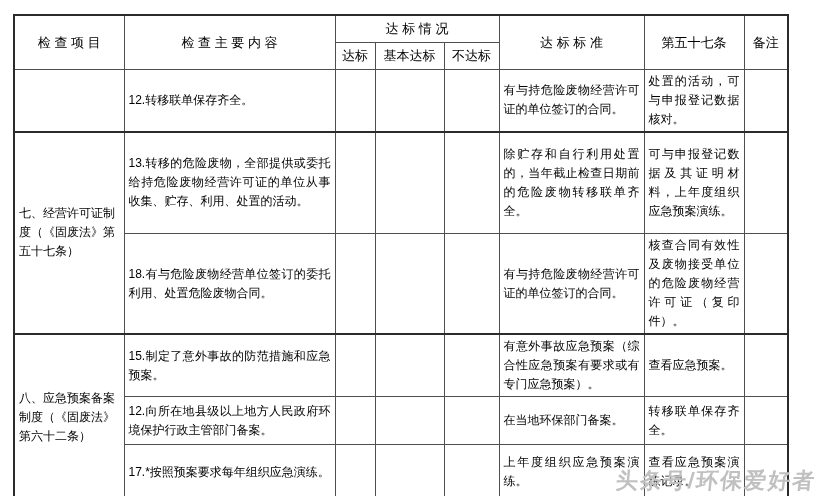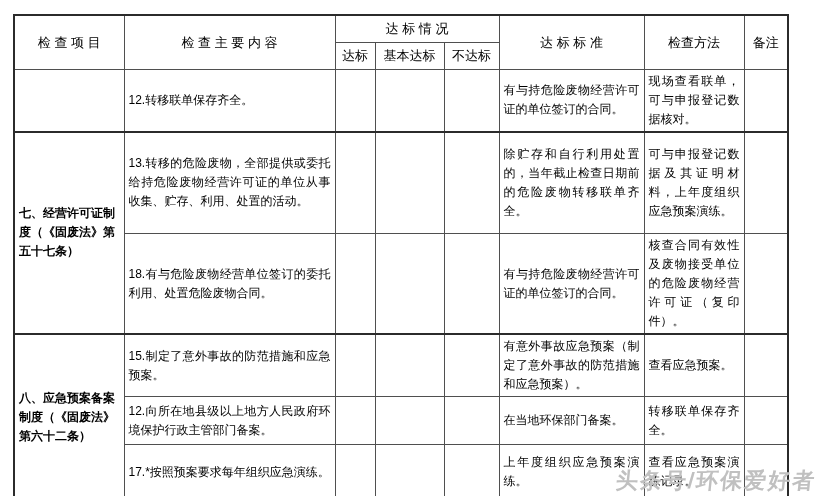--- a/index.html
+++ b/index.html
@@ -29,21 +29,21 @@
   }
   .checklist th{font-size:13px;text-align:center;}
   tr.hrow{height:27px;}
   tr.r12{height:60px;}
   tr.r13{height:102px;}
   tr.r14{height:88px;}
   tr.r15{height:62px;}
   tr.r16{height:48px;}
   tr.r17{height:56px;}
   tr.section-start td{border-top:2px solid #2b2b2b;}
-  td.cat{ text-align:left;font-weight:bold; }
+  td.cat{ text-align:left; }
   td.jt{
     text-align:justify;
     text-justify:inter-ideograph;
   }
   .watermark{
     position:absolute;
     right:6px;bottom:0px;
     font-size:22px;
     font-weight:bold;
     color:#c0c0c0;
@@ -66,38 +66,38 @@
         <col style="width:145px">
         <col style="width:100px">
         <col style="width:44px">
     </colgroup>
     <thead>
       <tr class="hrow">
         <th rowspan="2">检 查 项 目</th>
         <th rowspan="2">检 查 主 要 内 容</th>
         <th colspan="3">达 标 情 况</th>
         <th rowspan="2">达 标 标 准</th>
-        <th rowspan="2">检查方法</th>
+        <th rowspan="2">第五十七条</th>
         <th rowspan="2">备注</th>
       </tr>
       <tr class="hrow">
         <th>达标</th>
         <th>基本达标</th>
         <th>不达标</th>
       </tr>
     </thead>
     <tbody>
       <tr class="r12">
         <td class="cat"></td>
         <td class="jt">12.转移联单保存齐全。</td>
         <td></td>
         <td></td>
         <td></td>
         <td class="jt">有与持危险废物经营许可证的单位签订的合同。</td>
-        <td class="jt">现场查看联单，可与申报登记数据核对。</td>
+        <td class="jt">处置的活动，可与申报登记数据核对。</td>
         <td></td>
       </tr>
       <tr class="r13 section-start">
         <td class="cat" rowspan="2">七、经营许可证制度（《固废法》第五十七条）</td>
         <td class="jt">13.转移的危险废物，全部提供或委托给持危险废物经营许可证的单位从事收集、贮存、利用、处置的活动。</td>
         <td></td>
         <td></td>
         <td></td>
         <td class="jt">除贮存和自行利用处置的，当年截止检查日期前的危险废物转移联单齐全。</td>
         <td class="jt">可与申报登记数据及其证明材料，上年度组织应急预案演练。</td>
@@ -111,21 +111,21 @@
         <td class="jt">有与持危险废物经营许可证的单位签订的合同。</td>
         <td class="jt">核查合同有效性及废物接受单位的危险废物经营许可证（复印件）。</td>
         <td></td>
       </tr>
       <tr class="r15 section-start">
         <td class="cat" rowspan="3">八、应急预案备案制度（《固废法》第六十二条）</td>
         <td class="jt">15.制定了意外事故的防范措施和应急预案。</td>
         <td></td>
         <td></td>
         <td></td>
-        <td class="jt">有意外事故应急预案（制定了意外事故的防范措施和应急预案）。</td>
+        <td class="jt">有意外事故应急预案（综合性应急预案有要求或有专门应急预案）。</td>
         <td class="jt">查看应急预案。</td>
         <td></td>
       </tr>
       <tr class="r16">
         <td class="jt">12.向所在地县级以上地方人民政府环境保护行政主管部门备案。</td>
         <td></td>
         <td></td>
         <td></td>
         <td class="jt">在当地环保部门备案。</td>
         <td class="jt">转移联单保存齐全。</td>

